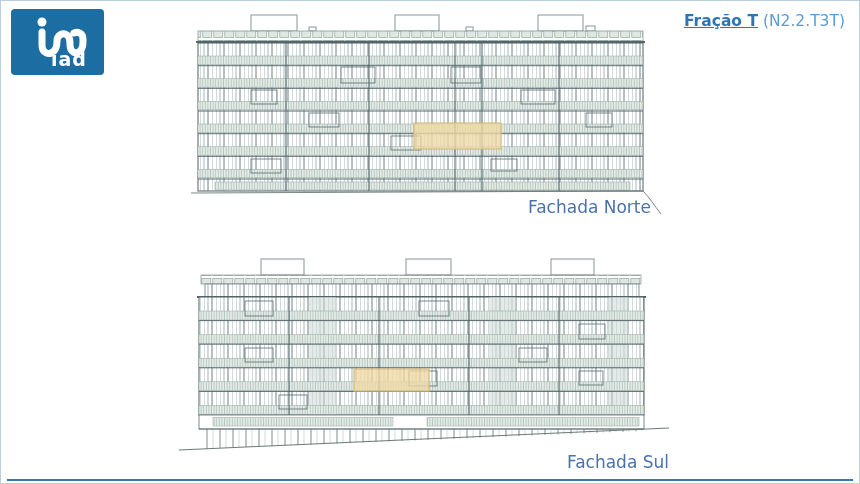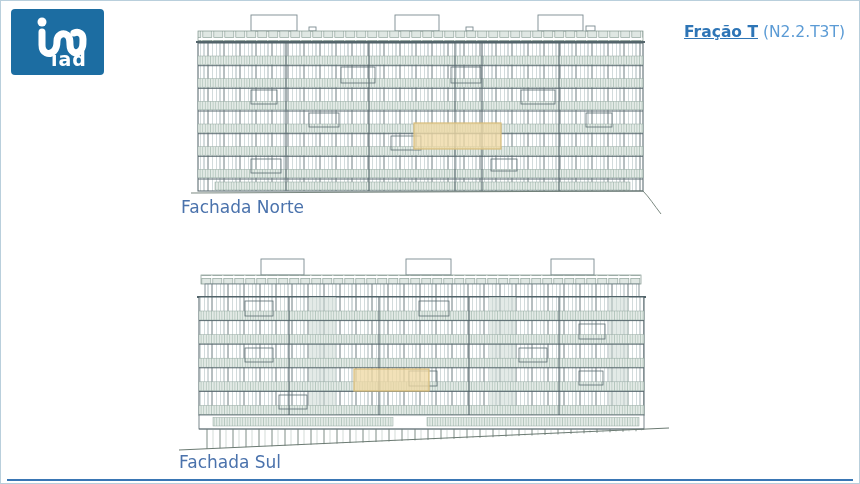--- a/index.html
+++ b/index.html
@@ -12,29 +12,29 @@
   .logo {
     position:absolute; left:10px; top:8px; width:93px; height:66px;
     background:#1c6da2; border-radius:4px;
   }
   .logo svg { position:absolute; left:0; top:0; }
   .logo-text {
     position:absolute; left:40px; bottom:5px; color:#ffffff;
     font-weight:bold; font-size:19px; letter-spacing:1px;
   }
   .header {
-    position:absolute; top:22px; right:14px; font-size:15.5px; white-space:nowrap;
+    position:absolute; top:11px; right:14px; font-size:15.5px; white-space:nowrap;
   }
   .frac { color:#2e75b6; font-weight:bold; text-decoration:underline; cursor:pointer; }
   .code { color:#5b9bd5; font-weight:normal; }
   .facade { position:absolute; }
   .facade-north { left:190px; top:8px; width:472px; height:212px; }
   .facade-south { left:178px; top:256px; width:490px; height:218px; }
   .facade-label {
-    position:absolute; text-align:left; color:#4a72ac; font-size:17px;
+    position:absolute; text-align:right; color:#4a72ac; font-size:17px;
   }
   .label-north { left:180px; top:196px; width:470px; }
   .label-south { left:178px; top:451px; width:490px; }
   .bottom-rule {
     position:absolute; left:6px; right:6px; bottom:2px; height:2px; background:#3a76b4;
   }
 </style>
 </head>
 <body>
 

